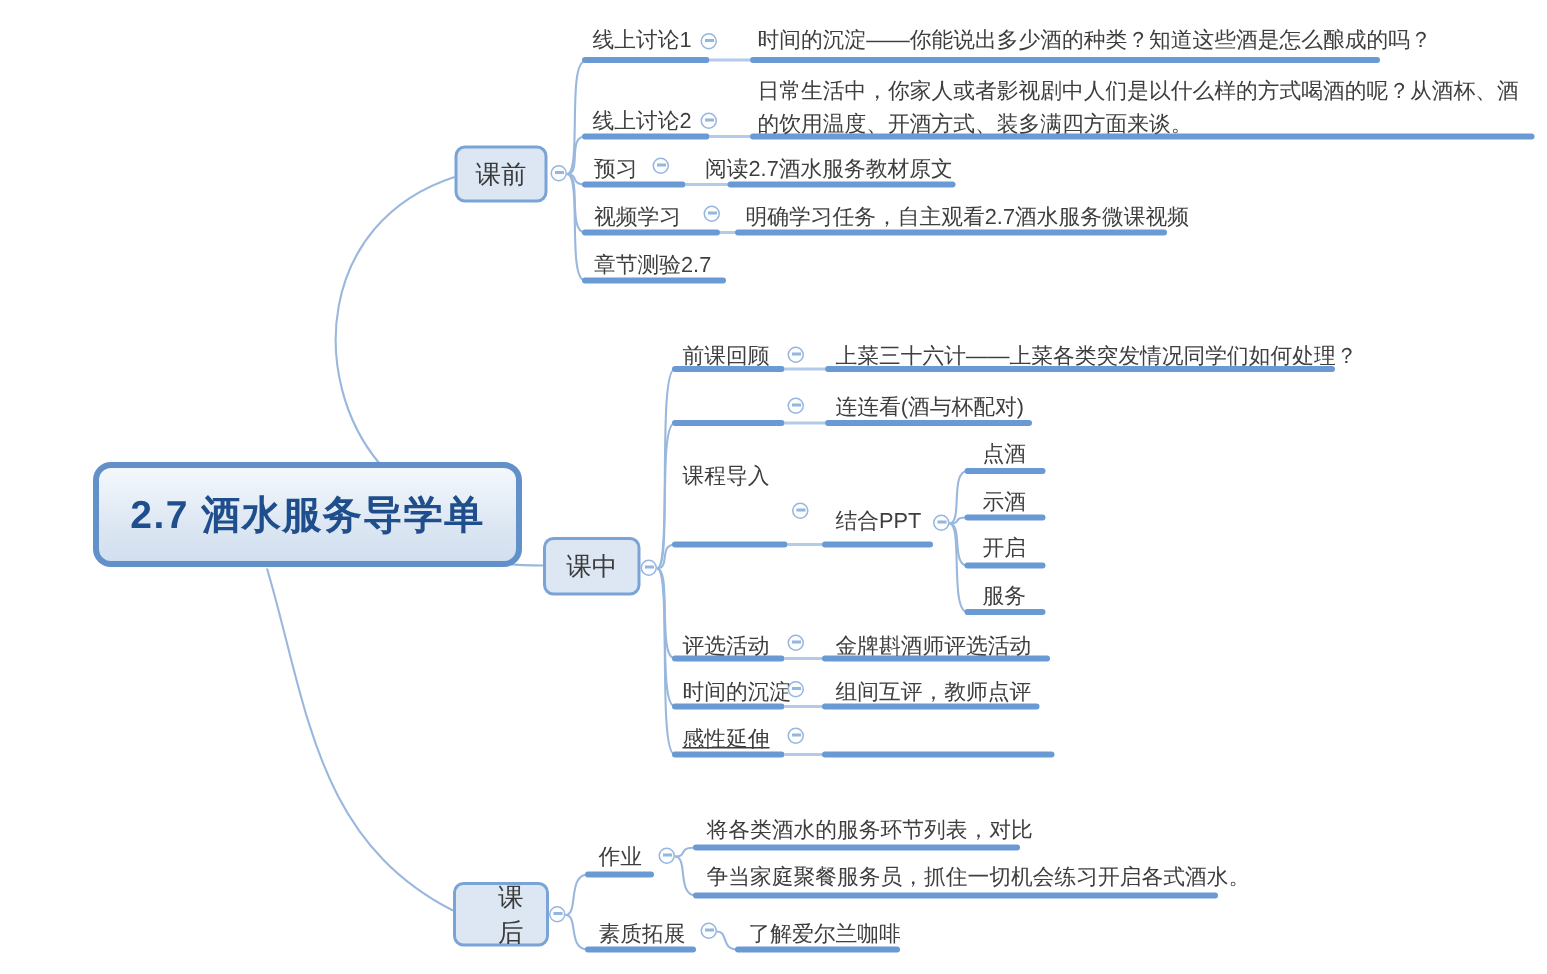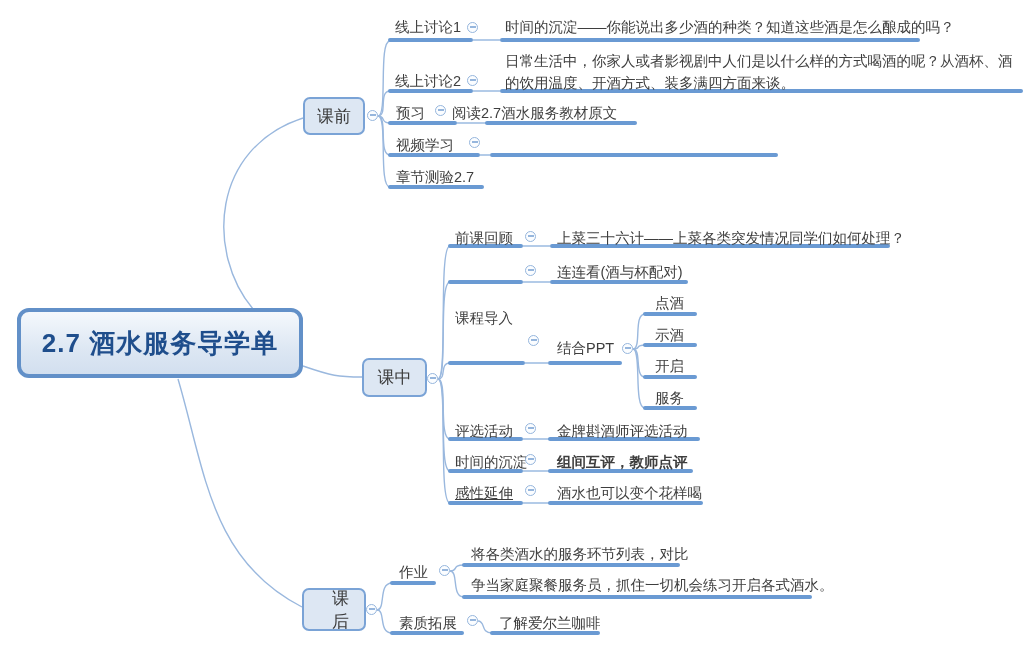--- a/index.html
+++ b/index.html
@@ -10,21 +10,21 @@
   .wrap{white-space:normal;line-height:22px;}
   .ul{position:absolute;height:4px;background:#6a9ad3;border-radius:2px;z-index:2;}
   .thin{position:absolute;height:2px;background:#b3cbe8;z-index:1;}
   .collapse{position:absolute;width:11px;height:11px;box-sizing:border-box;border:1.5px solid #96b6dd;border-radius:50%;background:#fbfdff;z-index:4;}
   .collapse::after{content:"";position:absolute;left:1.5px;right:1.5px;top:3.4px;height:1.4px;background:#96b6dd;}
   .box{position:absolute;box-sizing:border-box;display:flex;align-items:center;justify-content:center;
        background:#dde7f3;border:2px solid #7aa3d6;border-radius:7px;font-size:17px;color:#3b3b3b;z-index:3;}
   #root-topic{position:absolute;box-sizing:border-box;display:flex;align-items:center;justify-content:center;
        background:linear-gradient(180deg,#f4f8fc 0%,#dde7f3 60%,#d2dfef 100%);
        border:4px solid #6290c8;border-radius:12px;
-       font-size:26px;font-weight:bold;color:#1f4e8c;letter-spacing:1px;z-index:3;}
+       font-size:26px;font-weight:bold;color:#1f4e8c;letter-spacing:1px;z-index:3;margin-left:45px;}
 </style>
 </head>
 <body>
 
 <div id="stage">
 
   <svg id="connectors" viewBox="0 0 1031 649" fill="none" stroke="#9ab8de" stroke-width="1.4">
 
     <path d="M 253 309 C 206 253 211 148 303 118"></path>
     <path d="M 303 366 C 332 376 338 377 362 377"></path>
@@ -71,26 +71,27 @@
 
   <div class="txt" style="left:395px;top:71px;">线上讨论2</div>
   <div class="ul" style="left:388px;top:89px;width:85px;"></div>
   <div class="thin" style="left:473px;top:90px;width:27px;"></div>
   <div class="txt wrap" style="left:505px;top:50px;width:518px;">日常生活中，你家人或者影视剧中人们是以什么样的方式喝酒的呢？从酒杯、酒的饮用温度、开酒方式、装多满四方面来谈。</div>
   <div class="ul" style="left:500px;top:89px;width:523px;"></div>
 
   <div class="txt" style="left:396px;top:103px;text-align:center;">预习</div>
   <div class="ul" style="left:388px;top:121px;width:69px;"></div>
   <div class="thin" style="left:457px;top:122px;width:30px;"></div>
-  <div class="txt" style="left:452px;top:103px;">阅读2.7酒水服务教材原文</div>
+  <div class="txt" style="left:470px;top:103px;">阅读2.7酒水服务教材原文</div>
   <div class="ul" style="left:485px;top:121px;width:152px;"></div>
 
   <div class="txt" style="left:396px;top:135px;">视频学习</div>
   <div class="ul" style="left:388px;top:153px;width:92px;"></div>
   <div class="thin" style="left:480px;top:154px;width:10px;"></div>
+  <div class="txt" style="left:497px;top:135px;">明确学习任务，自主观看2.7酒水服务微课视频</div>
   <div class="ul" style="left:490px;top:153px;width:288px;"></div>
 
   <div class="txt" style="left:396px;top:167px;">章节测验2.7</div>
   <div class="ul" style="left:388px;top:185px;width:96px;"></div>
 
   <div class="txt" style="left:455px;top:228px;">前课回顾</div>
   <div class="ul" style="left:448px;top:244px;width:75px;"></div>
   <div class="thin" style="left:523px;top:245px;width:27px;"></div>
   <div class="txt" style="left:557px;top:228px;">上菜三十六计——上菜各类突发情况同学们如何处理？</div>
   <div class="ul" style="left:550px;top:244px;width:340px;"></div>
@@ -117,27 +118,26 @@
 
   <div class="txt" style="left:455px;top:421px;">评选活动</div>
   <div class="ul" style="left:448px;top:437px;width:75px;"></div>
   <div class="thin" style="left:523px;top:438px;width:27px;"></div>
   <div class="txt" style="left:557px;top:421px;">金牌斟酒师评选活动</div>
   <div class="ul" style="left:548px;top:437px;width:152px;"></div>
 
   <div class="txt" style="left:455px;top:452px;">时间的沉淀</div>
   <div class="ul" style="left:448px;top:469px;width:75px;"></div>
   <div class="thin" style="left:523px;top:470px;width:27px;"></div>
-  <div class="txt" style="left:557px;top:452px;font-weight:bold;">组间互评，教师点评</div>
+  <div class="txt" style="left:557px;top:452px;">组间互评，教师点评</div>
   <div class="ul" style="left:548px;top:469px;width:145px;"></div>
 
   <div class="txt" style="left:455px;top:483px;text-decoration:underline;">感性延伸</div>
   <div class="ul" style="left:448px;top:501px;width:75px;"></div>
   <div class="thin" style="left:523px;top:502px;width:27px;"></div>
-  <div class="txt" style="left:557px;top:483px;">酒水也可以变个花样喝</div>
   <div class="ul" style="left:548px;top:501px;width:155px;"></div>
 
   <div class="txt" style="left:399px;top:562px;">作业</div>
   <div class="ul" style="left:390px;top:581px;width:46px;"></div>
   <div class="txt" style="left:471px;top:544px;">将各类酒水的服务环节列表，对比</div>
   <div class="ul" style="left:462px;top:563px;width:218px;"></div>
   <div class="txt" style="left:471px;top:576px;font-family:Liberation Mono, monospace;">争当家庭聚餐服务员，抓住一切机会练习开启各式酒水。</div>
   <div class="ul" style="left:462px;top:595px;width:350px;"></div>
 
   <div class="txt" style="left:399px;top:613px;">素质拓展</div>

